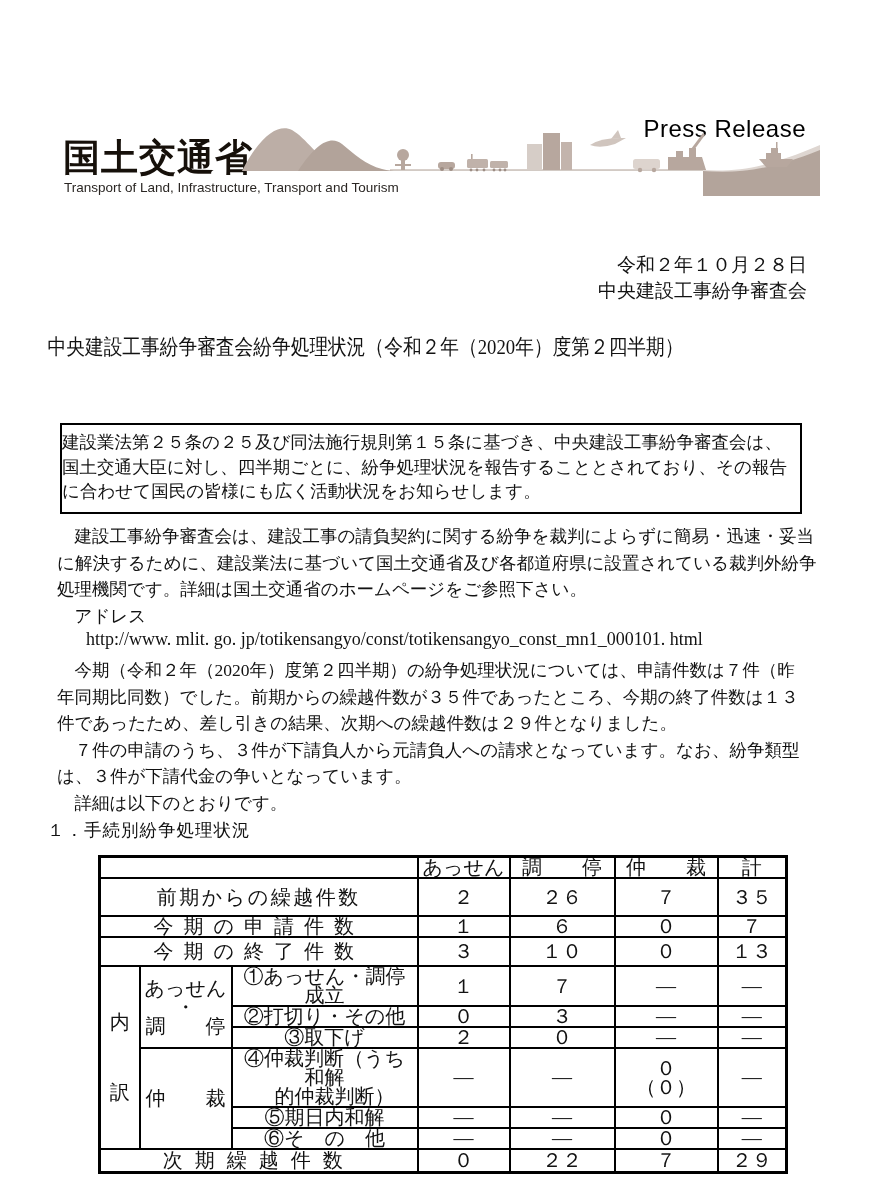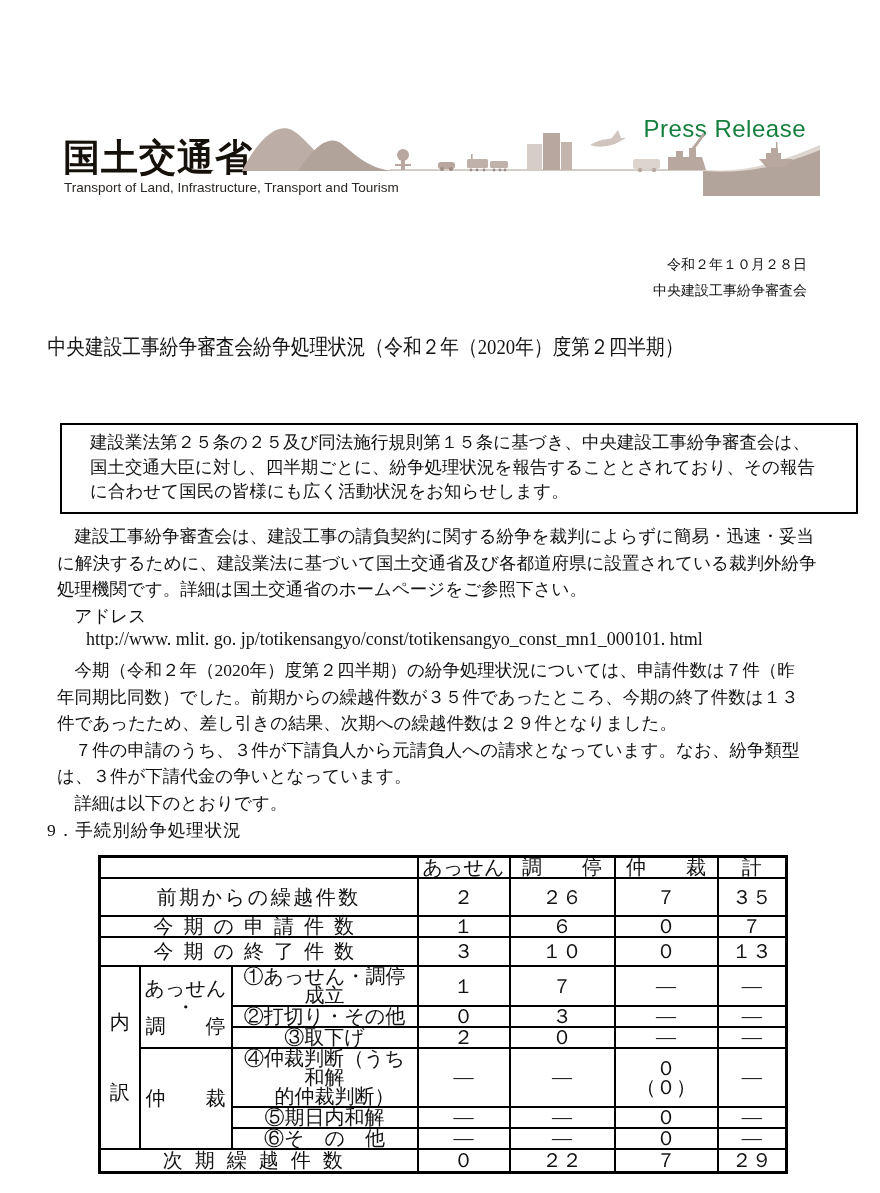--- a/index.html
+++ b/index.html
@@ -5,48 +5,48 @@
   html,body { margin:0; padding:0; }
   body {
     width:880px; height:1193px; position:relative; overflow:hidden;
     background:#ffffff; color:#121212;
     font-family:"Liberation Serif","DejaVu Serif",serif;
   }
 
   .press-release {
     position:absolute; top:115px; right:74px;
     font-family:"Liberation Sans","DejaVu Sans",sans-serif;
-    font-size:24px; color:#15803d; letter-spacing:.5px;
+    font-size:24px; color:#000000; letter-spacing:.5px;
   }
   .logo-jp {
     position:absolute; top:133px; left:63px;
     font-family:"Liberation Sans","DejaVu Sans",sans-serif;
     font-size:37px; font-weight:bold; color:#16100a; letter-spacing:1px;
   }
   .logo-en {
     position:absolute; top:180px; left:64px;
     font-family:"Liberation Sans","DejaVu Sans",sans-serif;
     font-size:13.5px; color:#2a2623;
   }
   .skyline { position:absolute; top:118px; left:240px; }
 
   .dateline {
     position:absolute; top:252px; right:73px;
-    text-align:right; font-size:14px; line-height:26px;margin-left:15px;
+    text-align:right; font-size:19px; line-height:26px;margin-left:15px;
   }
 
   .doc-title { position:absolute; top:332px; left:0; width:880px; }
   .doc-title span {
     display:inline-block; font-size:21.5px; white-space:nowrap;
     transform:scaleX(.87); transform-origin:center;
   }
 
   .notice-box {
     position:absolute; top:423px; left:60px; width:738px;
-    border:2px solid #000; padding:5px 28px 8px;
+    border:2px solid #000; padding:5px 0 8px;
     font-size:17.5px; line-height:24.5px; white-space:pre-line;
   }
 
   .para {
     position:absolute; left:57px; width:805px;
     font-size:17.5px; line-height:26.5px; white-space:pre-line;
   }
   #intro  { top:523px; }
   #status { top:657px; }
   .url-line { position:absolute; top:629px; left:86px; font-size:18px; }
@@ -165,21 +165,21 @@
 処理機関です。詳細は国土交通省のホームページをご参照下さい。
 　アドレス</div>
 <div class="url-line">http://www. mlit. go. jp/totikensangyo/const/totikensangyo_const_mn1_000101. html</div>
 <div class="para" id="status">　今期（令和２年（2020年）度第２四半期）の紛争処理状況については、申請件数は７件（昨
 年同期比同数）でした。前期からの繰越件数が３５件であったところ、今期の終了件数は１３
 件であったため、差し引きの結果、次期への繰越件数は２９件となりました。
 　７件の申請のうち、３件が下請負人から元請負人への請求となっています。なお、紛争類型
 は、３件が下請代金の争いとなっています。
 　詳細は以下のとおりです。</div>
 
-<div class="section-heading">9．手続別紛争処理状況</div>
+<div class="section-heading">１．手続別紛争処理状況</div>
 
 <table class="dispute-table">
   <colgroup>
     <col style="width:40px">
       <col style="width:92px">
       <col style="width:186px">
     <col style="width:92px">
       <col style="width:105px">
       <col style="width:103px">
       <col style="width:69px">

